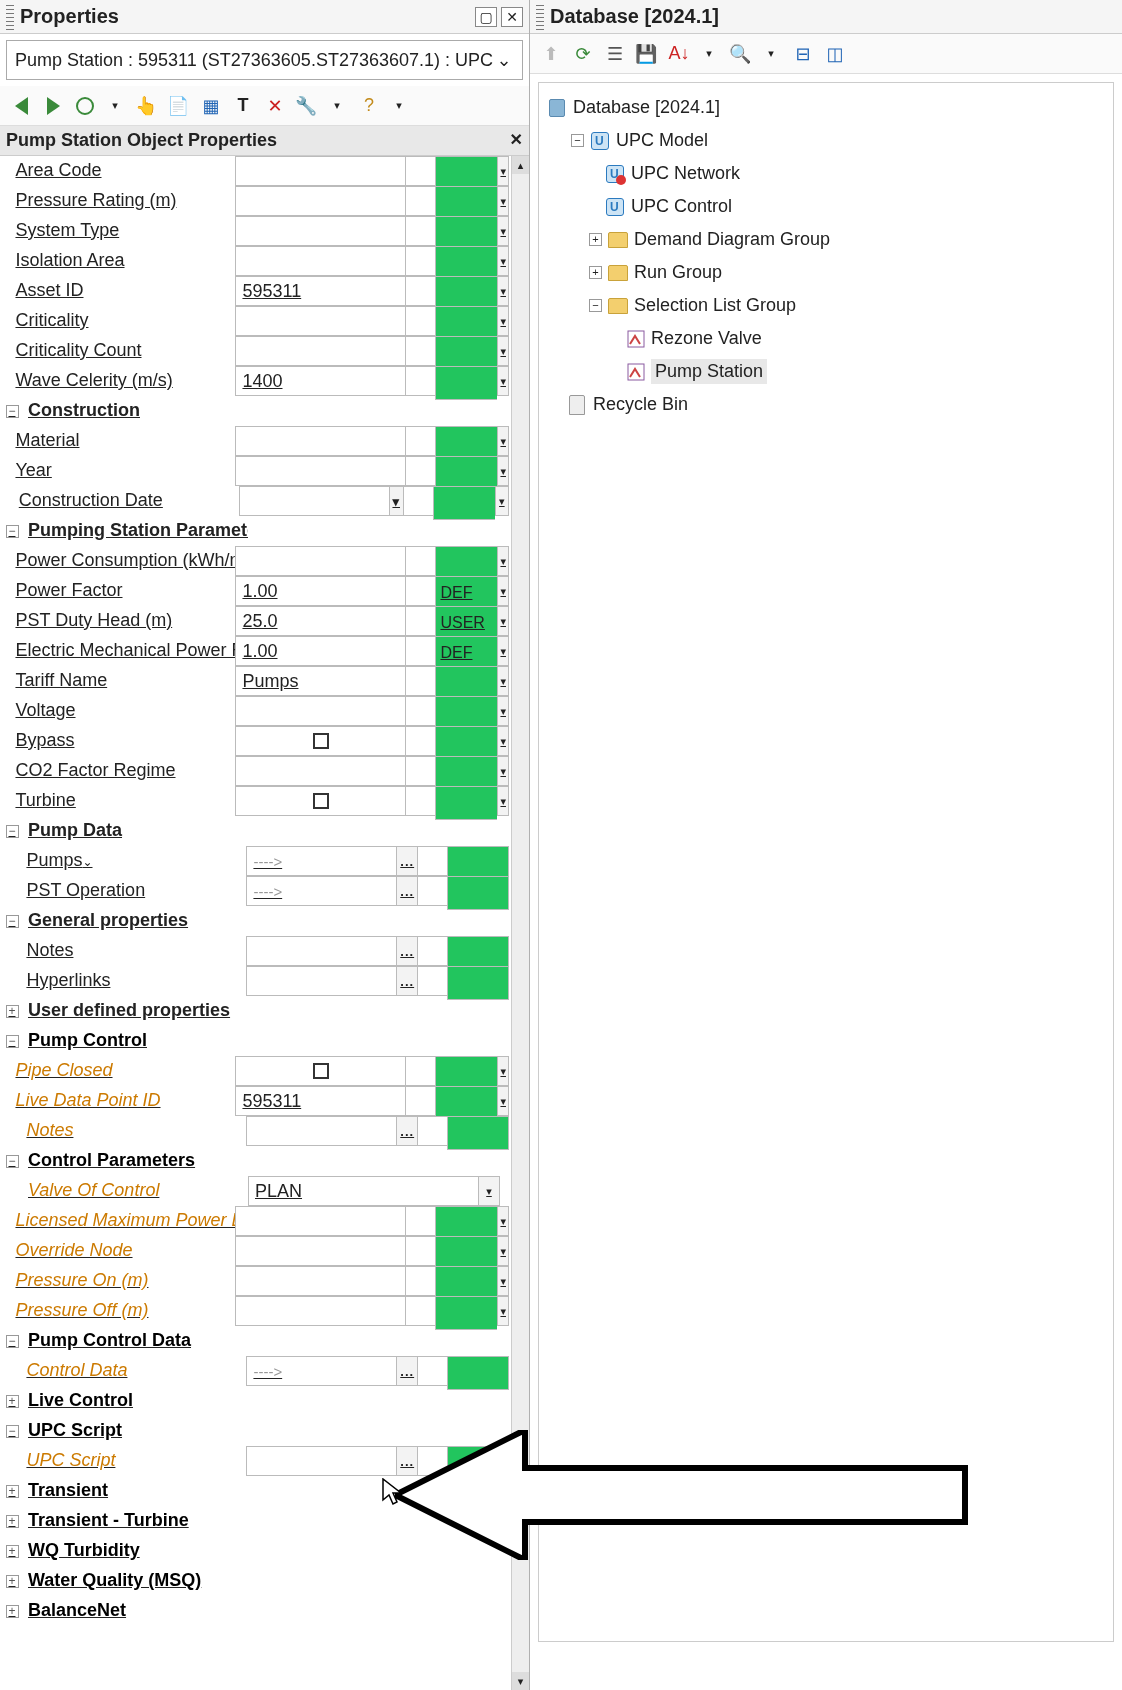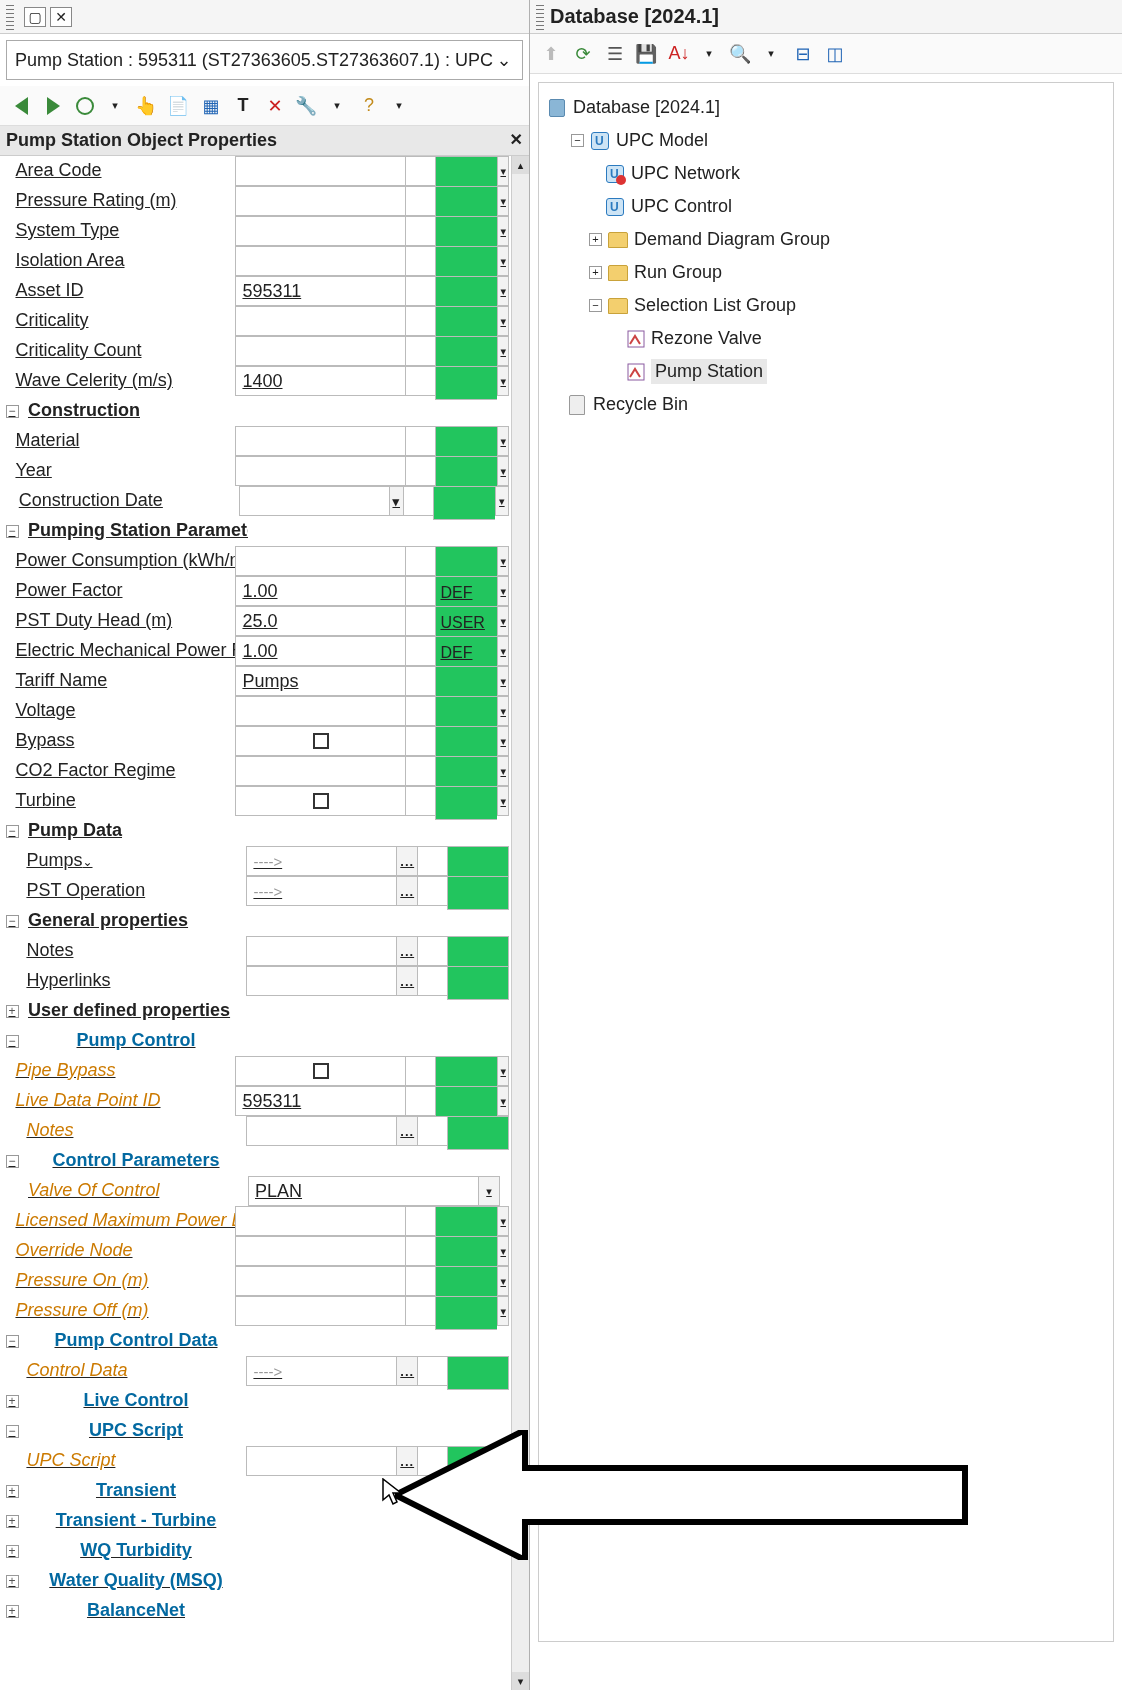--- a/index.html
+++ b/index.html
@@ -37,21 +37,21 @@
 .propgrid { flex:1; overflow:hidden; position:relative; padding-right:20px; }
 .scrollbar { position:absolute; right:0; top:0; bottom:0; width:18px; background:#eee; border-left:1px solid #ccc; }
 .scroll-up,.scroll-down{height:18px;display:flex;align-items:center;justify-content:center;font-size:11px;cursor:pointer;background:#ddd;}
 .scroll-down{position:absolute;bottom:0;left:0;right:0;}
 
 .prow { display:flex; height:30px; align-items:stretch;text-decoration:underline; }
 .pindent { width:24px; display:flex; align-items:center; justify-content:center; font-size:12px; color:#555; }
 .expander { cursor:pointer; border:1px solid #999; width:13px; height:13px; display:flex; align-items:center; justify-content:center; font-size:12px; line-height:1; background:#fff; }
 .plabel { flex:0 0 224px; padding:4px 4px 4px 4px; white-space:nowrap; overflow:hidden; }
 .plabel.section { font-weight:bold; }
-.plabel.orange, .prow.orange .plabel { color:#0369a1;text-align:center; }
+.plabel.orange, .prow.orange .plabel { color:#000000; }
 .prow.orange-italic .plabel { color:#cc7a00; font-style:italic; }
 .pcell1 { flex:0 0 170px; border:1px solid #bbb; border-right:none; background:#fff; display:flex; align-items:center; padding:0 6px; position:relative; }
 .pcell1.narrow { flex:0 0 150px; }
 .pcell-btn { width:22px; border:1px solid #bbb; border-right:none; display:flex; align-items:center; justify-content:center; cursor:pointer; background:#f3f3f3; font-weight:bold; font-size:13px; letter-spacing:1px;}
 .pcell2 { flex:0 0 30px; border:1px solid #bbb; border-right:none; background:#fff; }
 .pcell3 { flex:0 0 62px; border:1px solid #bbb; border-right:none; background:#22c55e; display:flex; align-items:center; padding:16px 4px; font-size:16px; }
 .pdd { width:22px; border:1px solid #bbb; background:#f3f3f3; display:flex; align-items:center; justify-content:center; cursor:pointer; font-size:11px; }
 .chkbox { width:16px;height:16px;border:2px solid #333; margin:0 auto; }
 .arrow-txt { color:#999; font-size:15px; }
 .vexp { font-size:12px; cursor:pointer; margin-left:auto; margin-right:4px; }
@@ -76,20 +76,21 @@
 .big-arrow { position:absolute; top:1430px; left:395px; width:700px; height:130px; pointer-events:none; }
 .big-arrow svg { width:100%; height:100%; }
 .cursor-img { position:absolute; top:1478px; left:382px; font-size:24px; pointer-events:none; }
 </style>
 </head>
 <body>
 
 <div class="panel left">
   <div class="titlebar">
     <div class="grip"></div>
+    <div class="ttitle">Properties</div>
     <div class="winbtn restore"></div>
     <div class="winbtn close"></div>
   </div>
 
   <div class="breadcrumb">
     <span>Pump Station : 595311 (ST27363605.ST27363607.1) : UPC Network</span>
     <div class="caret">⌄</div>
   </div>
 
   <div class="toolbar">
@@ -363,21 +364,21 @@
       </div>
 
     <div class="prow noinput orange">
         <div class="pindent">
           <div class="expander">−</div>
         </div>
         <div class="plabel section">Pump Control</div>
       </div>
     <div class="prow orange-italic">
         <div class="pindent"></div>
-        <div class="plabel">Pipe Bypass</div>
+        <div class="plabel">Pipe Closed</div>
         <div class="pcell1">
           <div class="chkbox"></div>
         </div>
         <div class="pcell2"></div>
         <div class="pcell3"></div>
         <div class="pdd">▾</div>
       </div>
     <div class="prow orange-italic">
         <div class="pindent"></div>
         <div class="plabel">Live Data Point ID</div>

